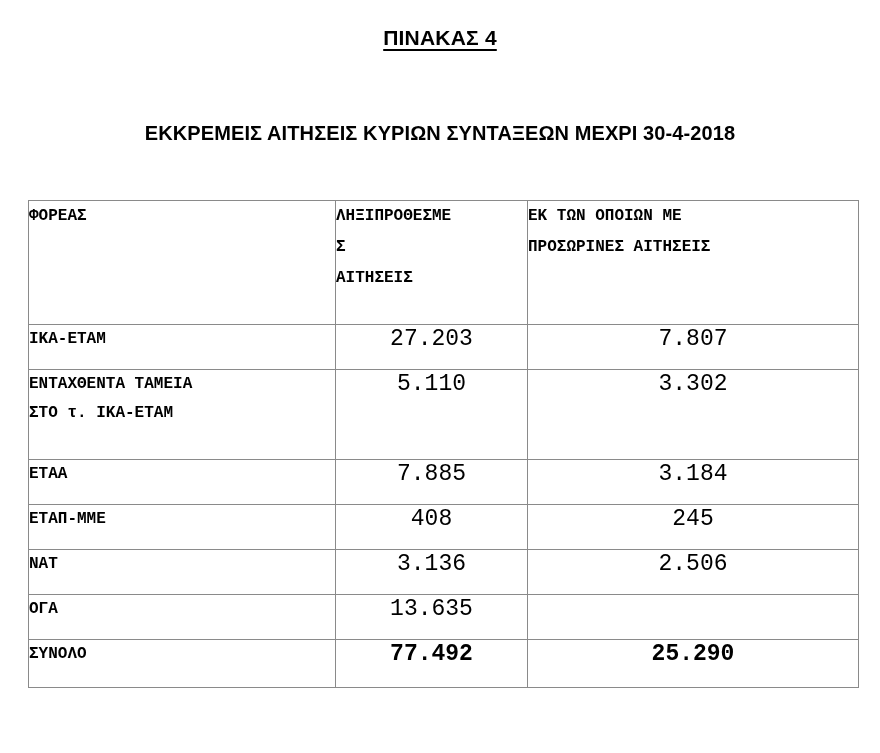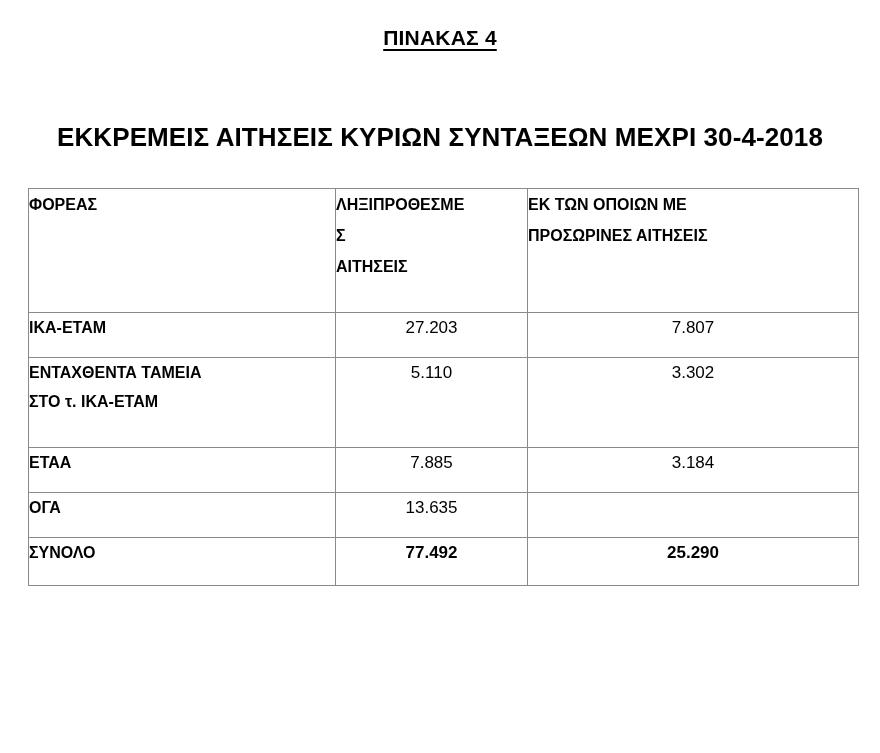--- a/index.html
+++ b/index.html
@@ -41,31 +41,32 @@
     text-decoration-thickness: 2px;
   }
 
   
   .doc-subtitle {
     position: absolute;
     top: 122px;
     left: 0;
     width: 880px;
     text-align: center;
-    font-size: 26px;
+    font-size: 20px;
     font-weight: bold;
     letter-spacing: 0.1px;
   }
 
   
   .table-wrap {
     position: absolute;
-    top: 188px;
+    top: 200px;
     left: 28px;
     width: 830px;
+    font-family: Liberation Mono, monospace;
   }
 
   table.data-table {
     border-collapse: collapse;
     table-layout: fixed;
     width: 830px;
     background: #fff;
   }
 
   table.data-table td,
@@ -100,21 +101,21 @@
     font-weight: bold;
     line-height: 29px;
     text-align: left;
   }
   .lbl-cell .lline { display: block; }
 
   
   .num-cell {
     box-sizing: border-box;
     padding: 11px 6px 0 6px;
-    font-size: 17px;
+    font-size: 23px;
     font-weight: normal;
     line-height: 29px;
     text-align: center;
   }
 
   
   .row-single td { height: 45px; }
   .row-double td { height: 90px; }
   .row-total td  { height: 48px; }
 
@@ -182,21 +183,35 @@
         </tr>
 
         <tr class="row-single">
           <td class="lbl-cell">
             <span class="lline">ΕΤΑΑ</span>
           </td>
           <td class="num-cell">7.885</td>
           <td class="num-cell">3.184</td>
         </tr>
 
-
+        <tr class="row-single">
+          <td class="lbl-cell">
+            <span class="lline">ΕΤΑΠ-ΜΜΕ</span>
+          </td>
+          <td class="num-cell">408</td>
+          <td class="num-cell">245</td>
+        </tr>
+
+        <tr class="row-single">
+          <td class="lbl-cell">
+            <span class="lline">ΝΑΤ</span>
+          </td>
+          <td class="num-cell">3.136</td>
+          <td class="num-cell">2.506</td>
+        </tr>
 
 
         <tr class="row-single">
           <td class="lbl-cell">
             <span class="lline">ΟΓΑ</span>
           </td>
           <td class="num-cell">13.635</td>
           <td class="num-cell empty-cell"></td>
         </tr>
 

